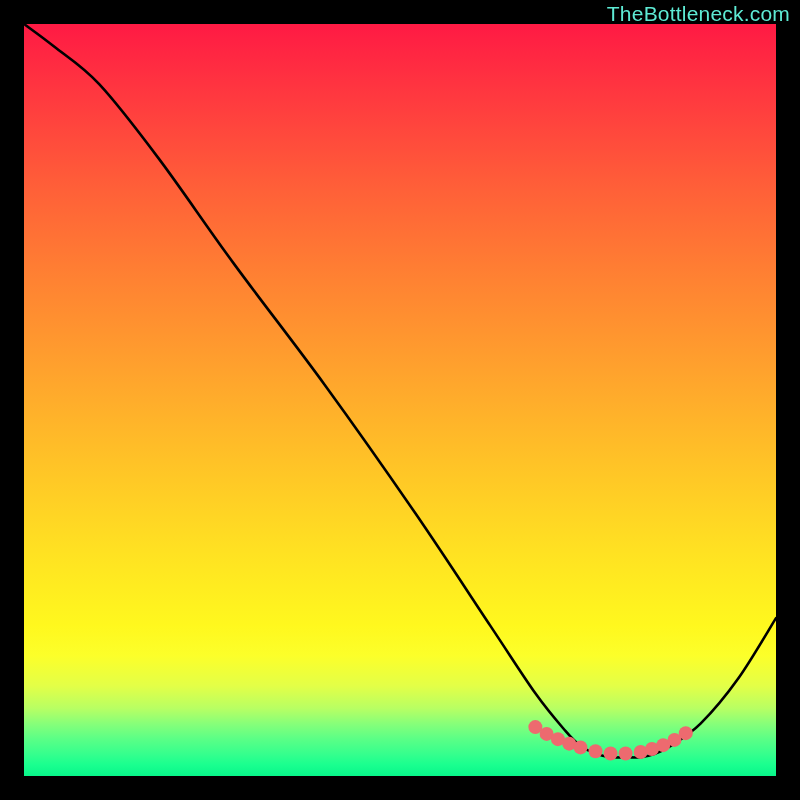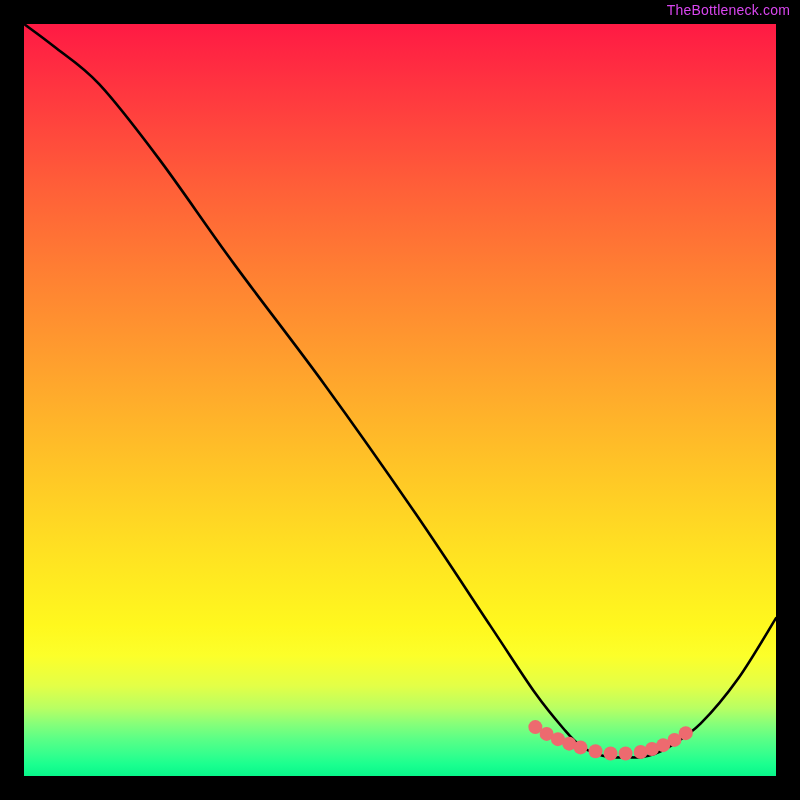--- a/index.html
+++ b/index.html
@@ -50,22 +50,22 @@
   .curve-svg {
     position: absolute;
     inset: 0;
     width: 100%;
     height: 100%;
   }
   .watermark {
     position: absolute;
     top: 2px;
     right: 10px;
-    color: #d946ef;
-    font-size: 14px;
+    color: #5eead4;
+    font-size: 21px;
     font-weight: 400;
     letter-spacing: 0.2px;
     user-select: none;
   }
 </style>
 </head>
 <body>
 
 <div class="stage">
 

